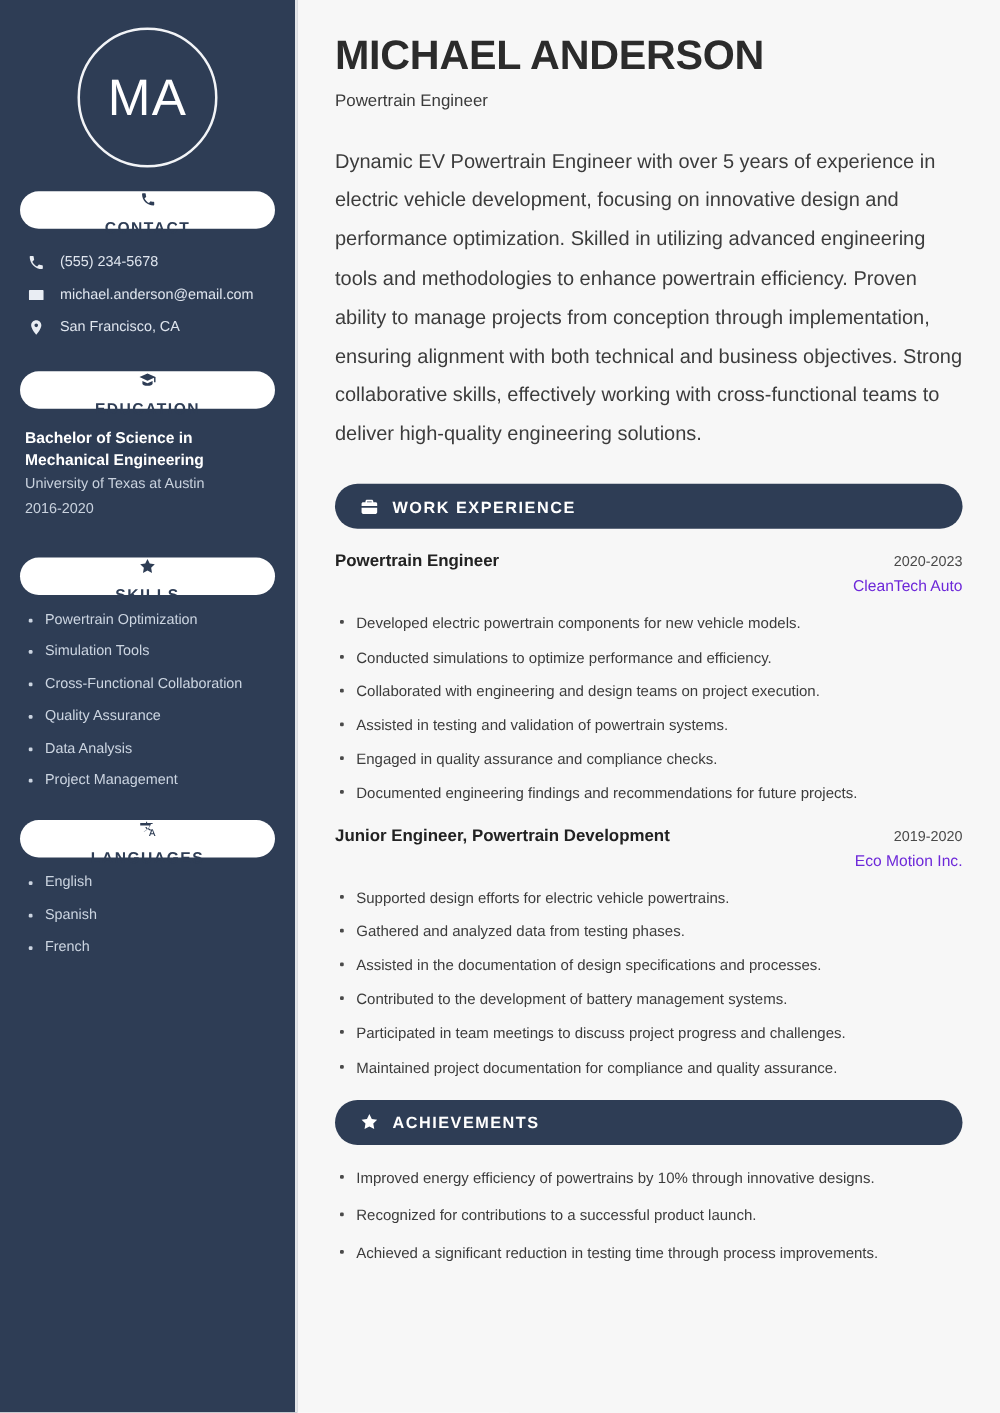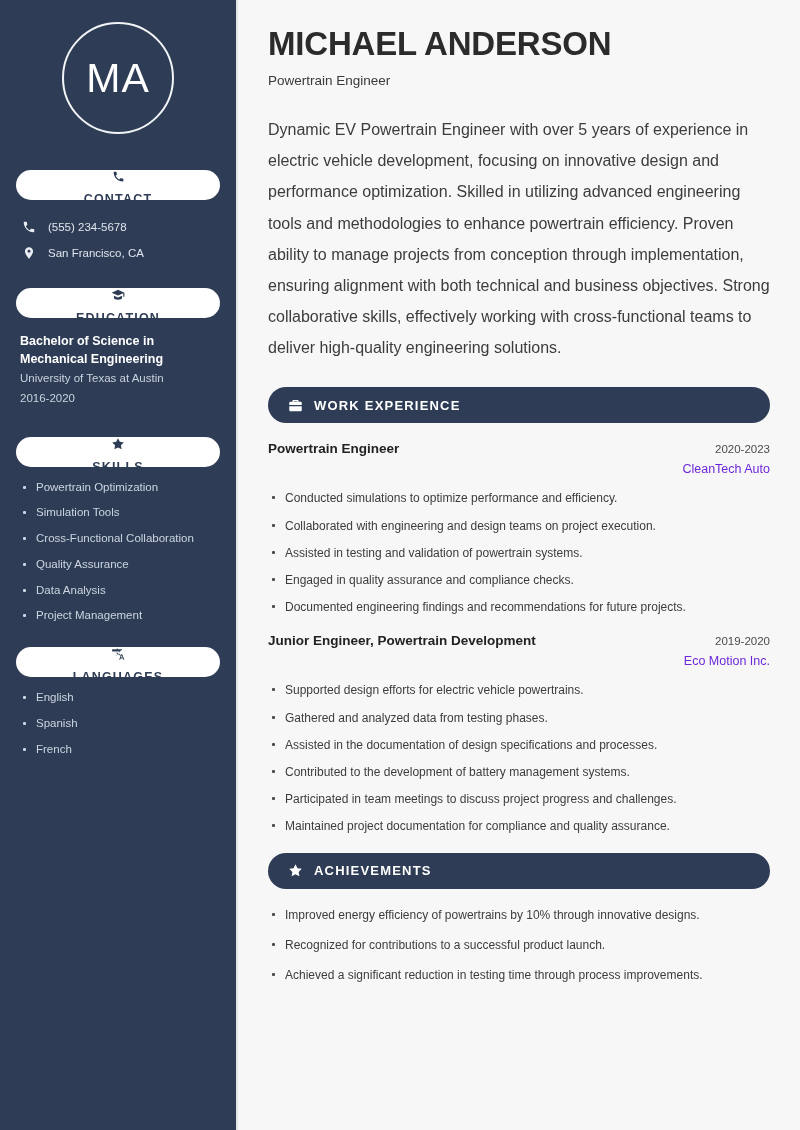--- a/index.html
+++ b/index.html
@@ -10,21 +10,21 @@
   }
   .page { display: flex; width: 800px; height: 1130px; background: #f7f7f7; }
 
   
   .sidebar {
     width: 238px; flex: 0 0 238px;
     background: #2e3d55;
     padding: 0 16px;
     border-right: 2px solid #e3e5e8;
   }
-  .avatar-wrap { display: flex; justify-content: center; padding-top: 22px; padding-bottom: 36px; }
+  .avatar-wrap { display: flex; justify-content: center; padding-top: 22px; padding-bottom: 19px; }
   .avatar {
     width: 112px; height: 112px; border-radius: 50%;
     border: 2px solid #f2f4f7;
     display: flex; align-items: center; justify-content: center;
   }
   .avatar-initials {
     color: #ffffff; font-size: 41px; font-weight: 400; letter-spacing: 1px;
   }
 
   .pill {
@@ -128,20 +128,28 @@
         <span class="ico">
           <svg width="14" height="14" viewBox="0 0 24 24">
               <path d="M6.6 10.8c1.4 2.8 3.8 5.2 6.6 6.6l2.2-2.2c.3-.3.7-.4 1-.2 1.2.4 2.4.6 3.6.6.6 0 1 .4 1 1V20c0 .6-.4 1-1 1C10.6 21 3 13.4 3 4c0-.6.4-1 1-1h3.5c.6 0 1 .4 1 1 0 1.3.2 2.5.6 3.6.1.3 0 .7-.2 1l-2.3 2.2z"></path>
             </svg>
         </span>
         <span class="contact-text">(555) 234-5678</span>
       </div>
       <div class="contact-row">
         <span class="ico">
           <svg width="14" height="14" viewBox="0 0 24 24">
+              <path d="M3 5h18c.6 0 1 .4 1 1v12c0 .6-.4 1-1 1H3c-.6 0-1-.4-1-1V6c0-.6.4-1 1-1zm9 7.2L4.3 7h15.4L12 12.2z"></path>
+            </svg>
+        </span>
+        <span class="contact-text">michael.anderson@email.com</span>
+      </div>
+      <div class="contact-row">
+        <span class="ico">
+          <svg width="14" height="14" viewBox="0 0 24 24">
               <path d="M12 2C8.1 2 5 5.1 5 9c0 5.2 7 13 7 13s7-7.8 7-13c0-3.9-3.1-7-7-7zm0 9.5A2.5 2.5 0 1112 6.5a2.5 2.5 0 010 5z"></path>
             </svg>
         </span>
         <span class="contact-text">San Francisco, CA</span>
       </div>
     </div>
 
     <div class="pill">
       <span class="ico">
         <svg width="14" height="14" viewBox="0 0 24 24">
@@ -205,20 +213,21 @@
       <span class="section-title">WORK EXPERIENCE</span>
     </div>
 
     <div class="entry">
       <div class="entry-head">
         <span class="entry-role">Powertrain Engineer</span>
         <span class="entry-date">2020-2023</span>
       </div>
       <div class="entry-org">CleanTech Auto</div>
       <ul class="bullets">
+        <li>Developed electric powertrain components for new vehicle models.</li>
         <li>Conducted simulations to optimize performance and efficiency.</li>
         <li>Collaborated with engineering and design teams on project execution.</li>
         <li>Assisted in testing and validation of powertrain systems.</li>
         <li>Engaged in quality assurance and compliance checks.</li>
         <li>Documented engineering findings and recommendations for future projects.</li>
       </ul>
     </div>
 
     <div class="entry">
       <div class="entry-head">

